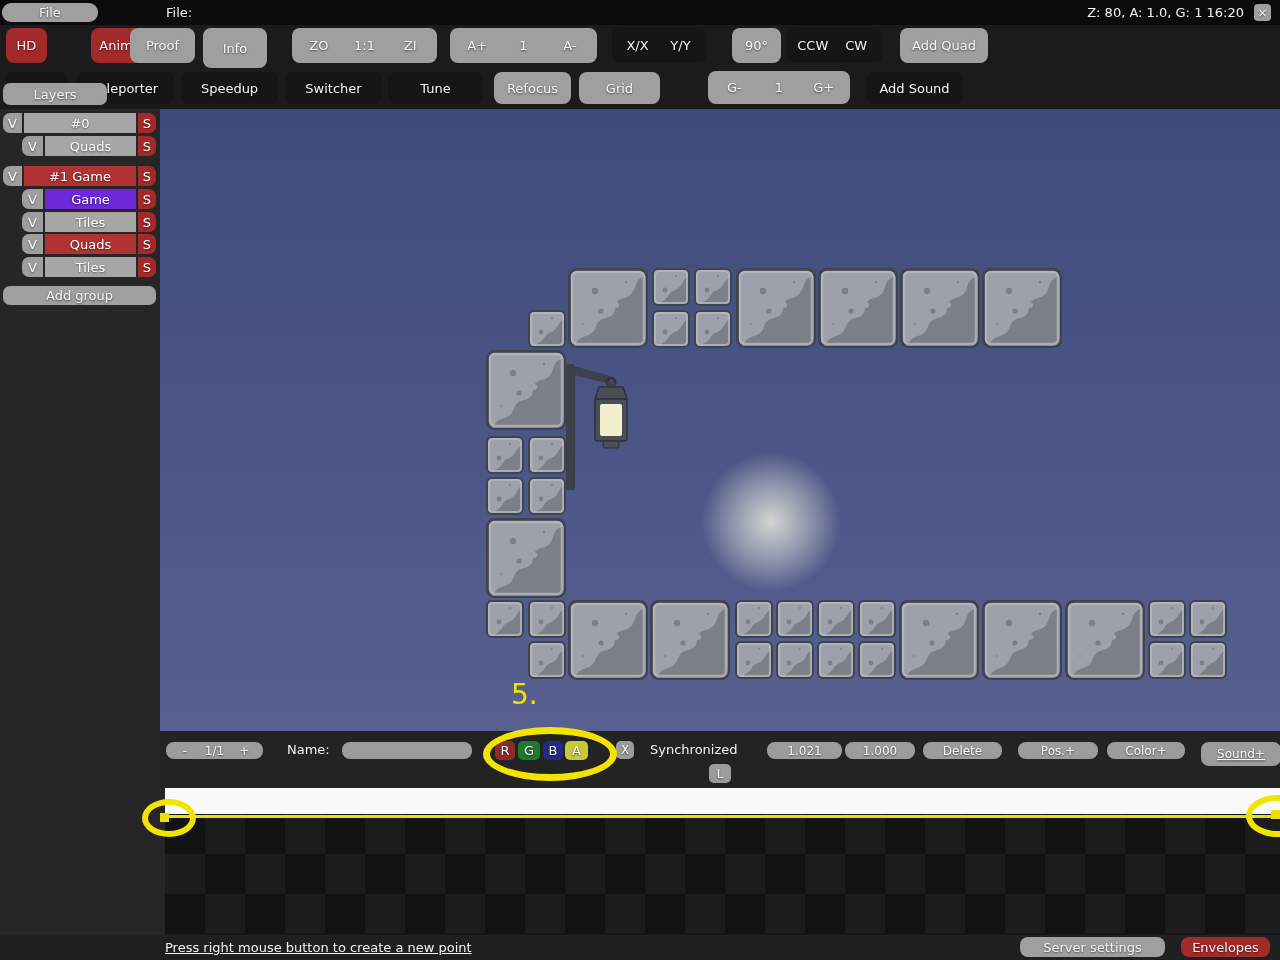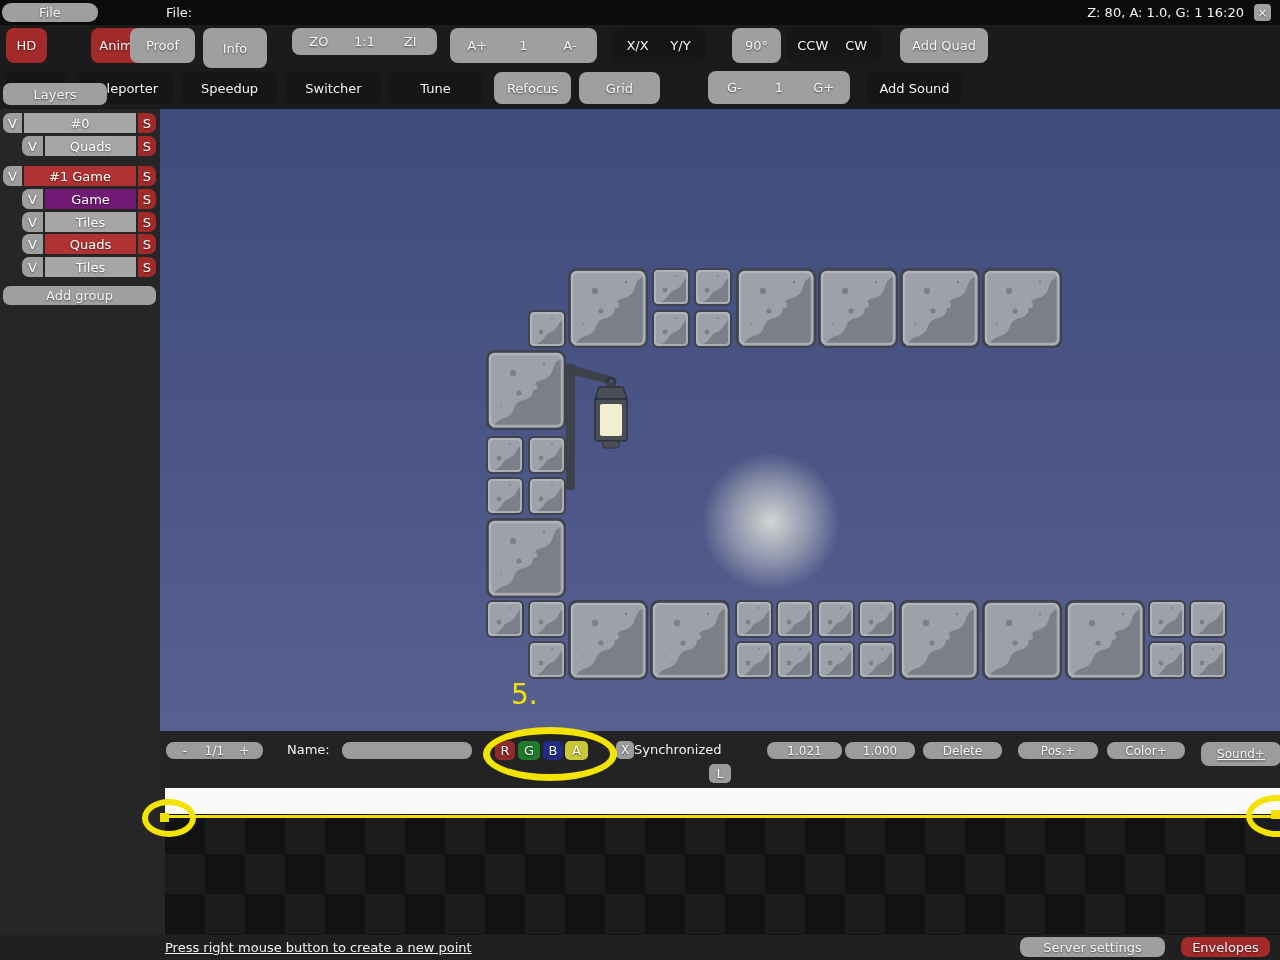--- a/index.html
+++ b/index.html
@@ -32,21 +32,21 @@
   }
   .layer-row .name {
     flex:1; background:#a6a6a6; display:flex; align-items:center; justify-content:center;
     text-shadow:0 1px 2px rgba(0,0,0,.5);
   }
   .layer-row .s {
     width:18px; background:#a32a2a; border-radius:0 7px 7px 0;
     display:flex; align-items:center; justify-content:center; text-shadow:0 1px 2px rgba(0,0,0,.5);
   }
   .layer-row.sel .name { background:#b13232; }
-  .layer-row.act .name { background:#701a75; }
+  .layer-row.act .name { background:#6d28d9; }
   
   .canvas {
     position:absolute; left:160px; top:109px; width:1120px; height:622px; overflow:hidden;
     background:linear-gradient(180deg,#3e4c7c 0%,#4c5686 55%,#586090 100%);
   }
   .tile { position:absolute; }
   .glow {
     position:absolute; left:541px; top:343px; width:140px; height:140px; border-radius:50%;
     background:radial-gradient(circle, rgba(255,255,235,.75) 0%, rgba(255,255,235,.35) 40%, rgba(255,255,235,0) 70%);
     pointer-events:none;
@@ -85,21 +85,21 @@
     <span class="lbl" style="right:36px;top:5px;text-align:right;">Z: 80, A: 1.0, G: 1  16:20</span>
     <div class="btn gray" style="left:1254px;top:4px;width:17px;height:17px;border-radius:4px;font-size:12px;">×</div>
   </div>
 
   <div class="toolband">
 
     <div class="btn red" style="left:6px;top:3px;width:41px;height:35px;">HD</div>
     <div class="btn red" style="left:58px;top:3px;width:50px;height:35px;margin-left:33px;">Anim</div>
     <div class="btn gray" style="left:130px;top:3px;width:65px;height:35px;">Proof</div>
     <div class="btn gray" style="left:203px;top:3px;width:64px;height:40px;">Info</div>
-    <div class="btn gray grp" style="left:292px;top:3px;width:145px;height:27px;">
+    <div class="btn gray grp" style="left:292px;top:3px;width:145px;height:35px;">
       <span class="seg">ZO</span>
       <span class="seg">1:1</span>
       <span class="seg">ZI</span>
     </div>
     <div class="btn gray grp" style="left:450px;top:3px;width:147px;height:35px;">
       <span class="seg">A+</span>
       <span class="seg">1</span>
       <span class="seg">A-</span>
     </div>
     <div class="btn dark grp" style="left:612px;top:3px;width:94px;height:35px;">
@@ -481,21 +481,21 @@
       <span class="seg">1/1</span>
       <span class="seg">+</span>
     </div>
     <span class="lbl" style="left:127px;top:11px;">Name:</span>
     <div class="sbtn" style="left:182px;top:11px;width:130px;height:17px;"></div>
     <div class="sbtn chan" style="left:335px;top:10px;width:20px;height:19px;background:#8f2b2b;">R</div>
     <div class="sbtn chan" style="left:358px;top:10px;width:22px;height:19px;background:#207a2e;">G</div>
     <div class="sbtn chan" style="left:383px;top:10px;width:20px;height:19px;background:#232c85;">B</div>
     <div class="sbtn chan" style="left:405px;top:10px;width:23px;height:19px;background:#c8c838;">A</div>
     <div class="sbtn" style="left:456px;top:10px;width:18px;height:18px;border-radius:5px;">X</div>
-    <span class="lbl" style="left:474px;top:11px;">Synchronized</span>
+    <span class="lbl" style="left:490px;top:11px;">Synchronized</span>
     <div class="sbtn" style="left:607px;top:11px;width:75px;height:17px;">1.021</div>
     <div class="sbtn" style="left:685px;top:11px;width:70px;height:17px;">1.000</div>
     <div class="sbtn" style="left:763px;top:11px;width:79px;height:17px;">Delete</div>
     <div class="sbtn" style="left:858px;top:11px;width:80px;height:17px;">Pos.+</div>
     <div class="sbtn" style="left:947px;top:11px;width:78px;height:17px;">Color+</div>
     <div class="sbtn" style="left:1041px;top:11px;width:80px;height:24px;text-decoration:underline;">Sound+</div>
     <div class="sbtn" style="left:549px;top:33px;width:22px;height:19px;border-radius:5px;">L</div>
   </div>
 
   <div class="env-checker"></div>

